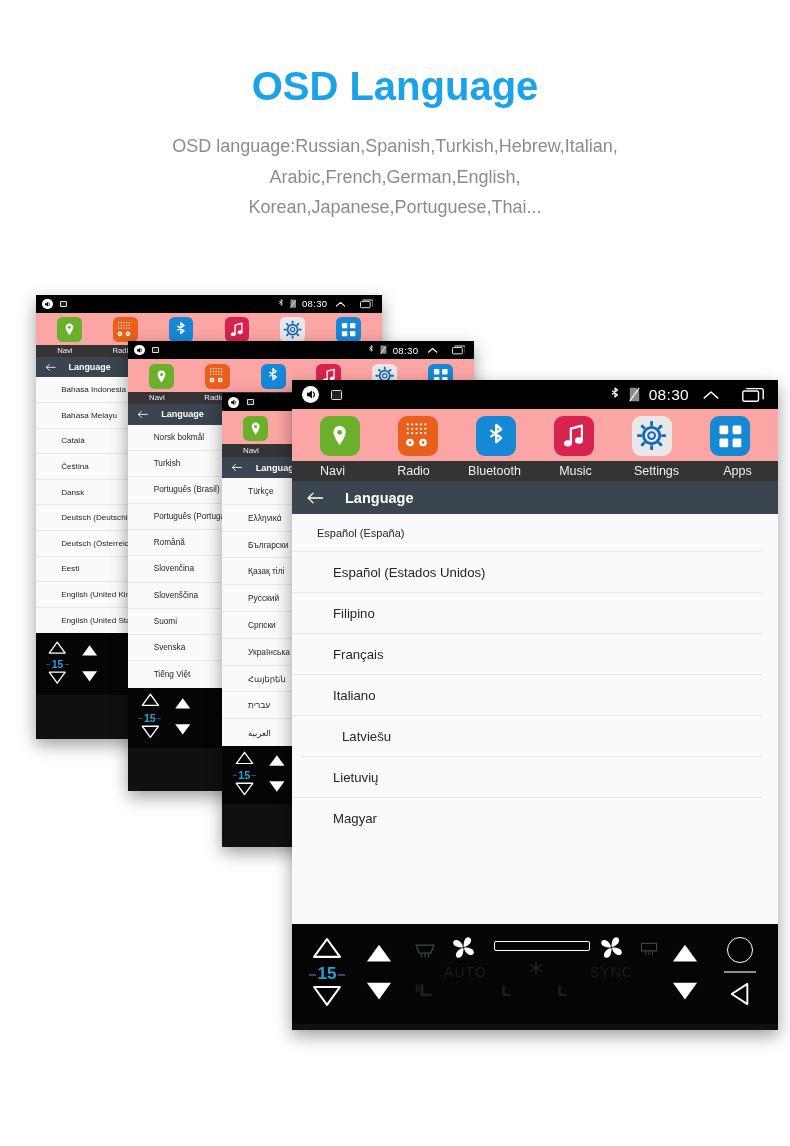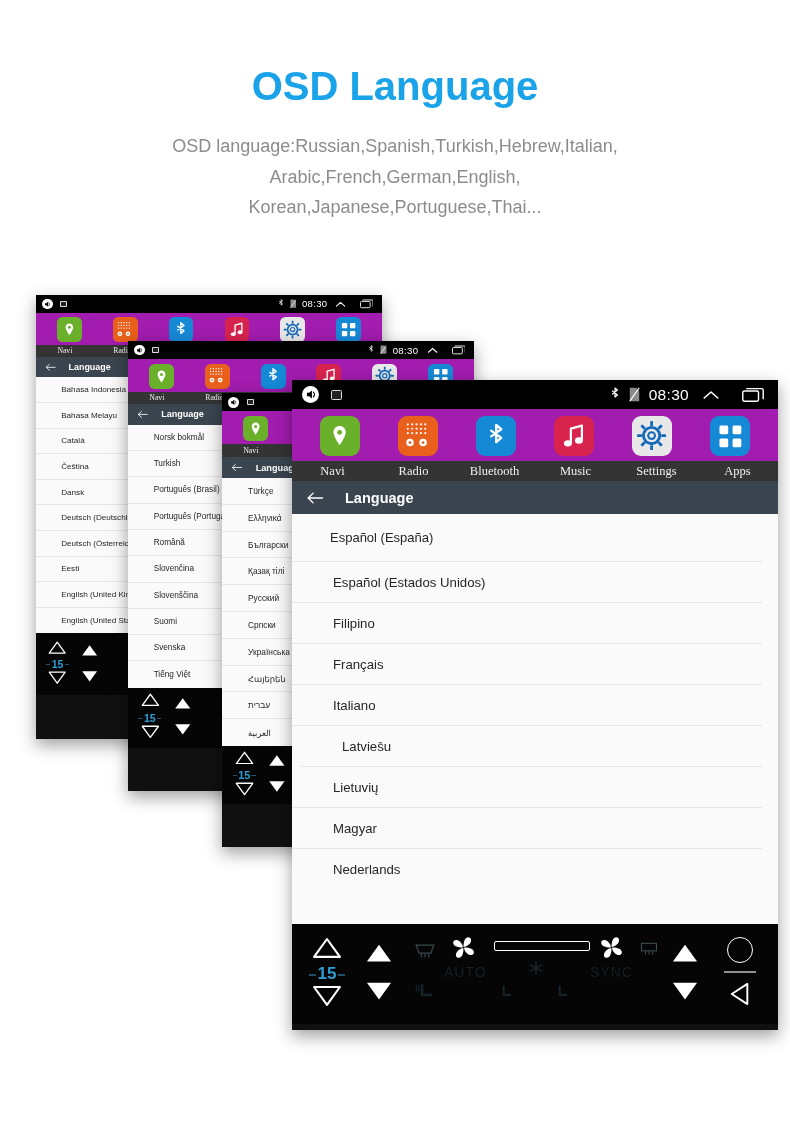--- a/index.html
+++ b/index.html
@@ -46,21 +46,21 @@
     align-items: center;
     width: 100%;
     position: relative;
   }
   .sb-left { display: flex; align-items: center; }
   .sb-right { display: flex; align-items: center; margin-left: auto; }
   .sb-icon { display: inline-flex; align-items: center; justify-content: center; }
   .sb-time { color: #fff; font-weight: normal; letter-spacing: .3px; text-align: center; }
 
   
-  .dock { background: #a21caf; width: 100%; font-family: Liberation Serif, serif; }
+  .dock { background: #fca5a5; width: 100%; }
   .dock-icons { display: flex; width: 100%; }
   .dock-cell { flex: 1; display: flex; flex-direction: column; align-items: center; }
   .appicon { display: flex; align-items: center; justify-content: center; }
   .dock-labels { display: flex; width: 100%; background: #343434; }
   .dock-label { flex: 1; text-align: center; color: #f0f0f0; }
 
   
   .titlebar { background: #3a4550; display: flex; align-items: center; width: 100%; }
   .tb-back { color: #fff; }
   .tb-title { color: #fff; font-weight: bold; }
@@ -815,21 +815,21 @@
         </div>
         <div class="titlebar" style="height: 33px; padding-left: 14px;">
           <span class="tb-back" style="width: 18px; height: 14px; display: inline-flex;">
             <svg viewBox="0 0 24 18" width="100%" height="100%">
               <path d="M22 9H3M9.5 2.5L2.8 9l6.7 6.5" stroke="#fff" stroke-width="1.8" fill="none" stroke-linecap="round" stroke-linejoin="round"></path>
             </svg>
           </span>
           <span class="tb-title" style="margin-left: 21px; font-size: 14.5px;">Language</span>
         </div>
         <div class="list" style="height: 410px;">
-          <div class="list-row" style="height: 48px; padding-left: 38px; font-size: 13px; margin-left: 0px; margin-right: 16px;">
+          <div class="list-row" style="height: 38px; padding-left: 25px; font-size: 11px; margin-left: 0px; margin-right: 16px;">
             <span>Español (España)</span>
           </div>
           <div class="list-row" style="height: 41px; padding-left: 41px; font-size: 13.2px; margin-left: 0px; margin-right: 16px;">
             <span>Español (Estados Unidos)</span>
           </div>
           <div class="list-row" style="height: 41px; padding-left: 41px; font-size: 13.2px; margin-left: 0px; margin-right: 16px;">
             <span>Filipino</span>
           </div>
           <div class="list-row" style="height: 41px; padding-left: 41px; font-size: 13.2px; margin-left: 0px; margin-right: 16px;">
             <span>Français</span>
@@ -838,23 +838,20 @@
             <span>Italiano</span>
           </div>
           <div class="list-row" style="height: 41px; padding-left: 41px; font-size: 13.2px; margin-left: 9px; margin-right: 16px;">
             <span>Latviešu</span>
           </div>
           <div class="list-row" style="height: 41px; padding-left: 41px; font-size: 13.2px; margin-left: 0px; margin-right: 16px;">
             <span>Lietuvių</span>
           </div>
           <div class="list-row" style="height: 41px; padding-left: 41px; font-size: 13.2px; margin-left: 0px; margin-right: 16px;">
             <span>Magyar</span>
-          </div>
-          <div class="list-row" style="height: 41px; padding-left: 41px; font-size: 13.2px; margin-left: 0px; margin-right: 16px;">
-            <span>Nederlands</span>
           </div>
         </div>
         <div class="hwbar" style="height: 100px; padding-left: 12px; padding-right: 12px;">
           <div class="hw-col" style="position: relative; width: 46px;">
             <div><svg viewBox="0 0 30 22" width="30" height="21.9">
                 <path d="M15 2L28 20H2z" fill="none" stroke="#fff" stroke-width="2.1" stroke-linejoin="round"></path>
               </svg></div>
             <div style="color: rgb(46, 159, 212); font-size: 17px; font-weight: bold; margin: 1px 0px; position: relative;">15<span style="position: absolute; left: -9px; top: 50%; width: 7px; height: 1.6px; background: rgb(32, 80, 107);"></span><span style="position: absolute; right: -9px; top: 50%; width: 7px; height: 1.6px; background: rgb(32, 80, 107);"></span></div>
             <div><svg viewBox="0 0 30 22" width="30" height="21.9">
                 <path d="M15 20L2 2h26z" fill="none" stroke="#fff" stroke-width="2.1" stroke-linejoin="round"></path>

